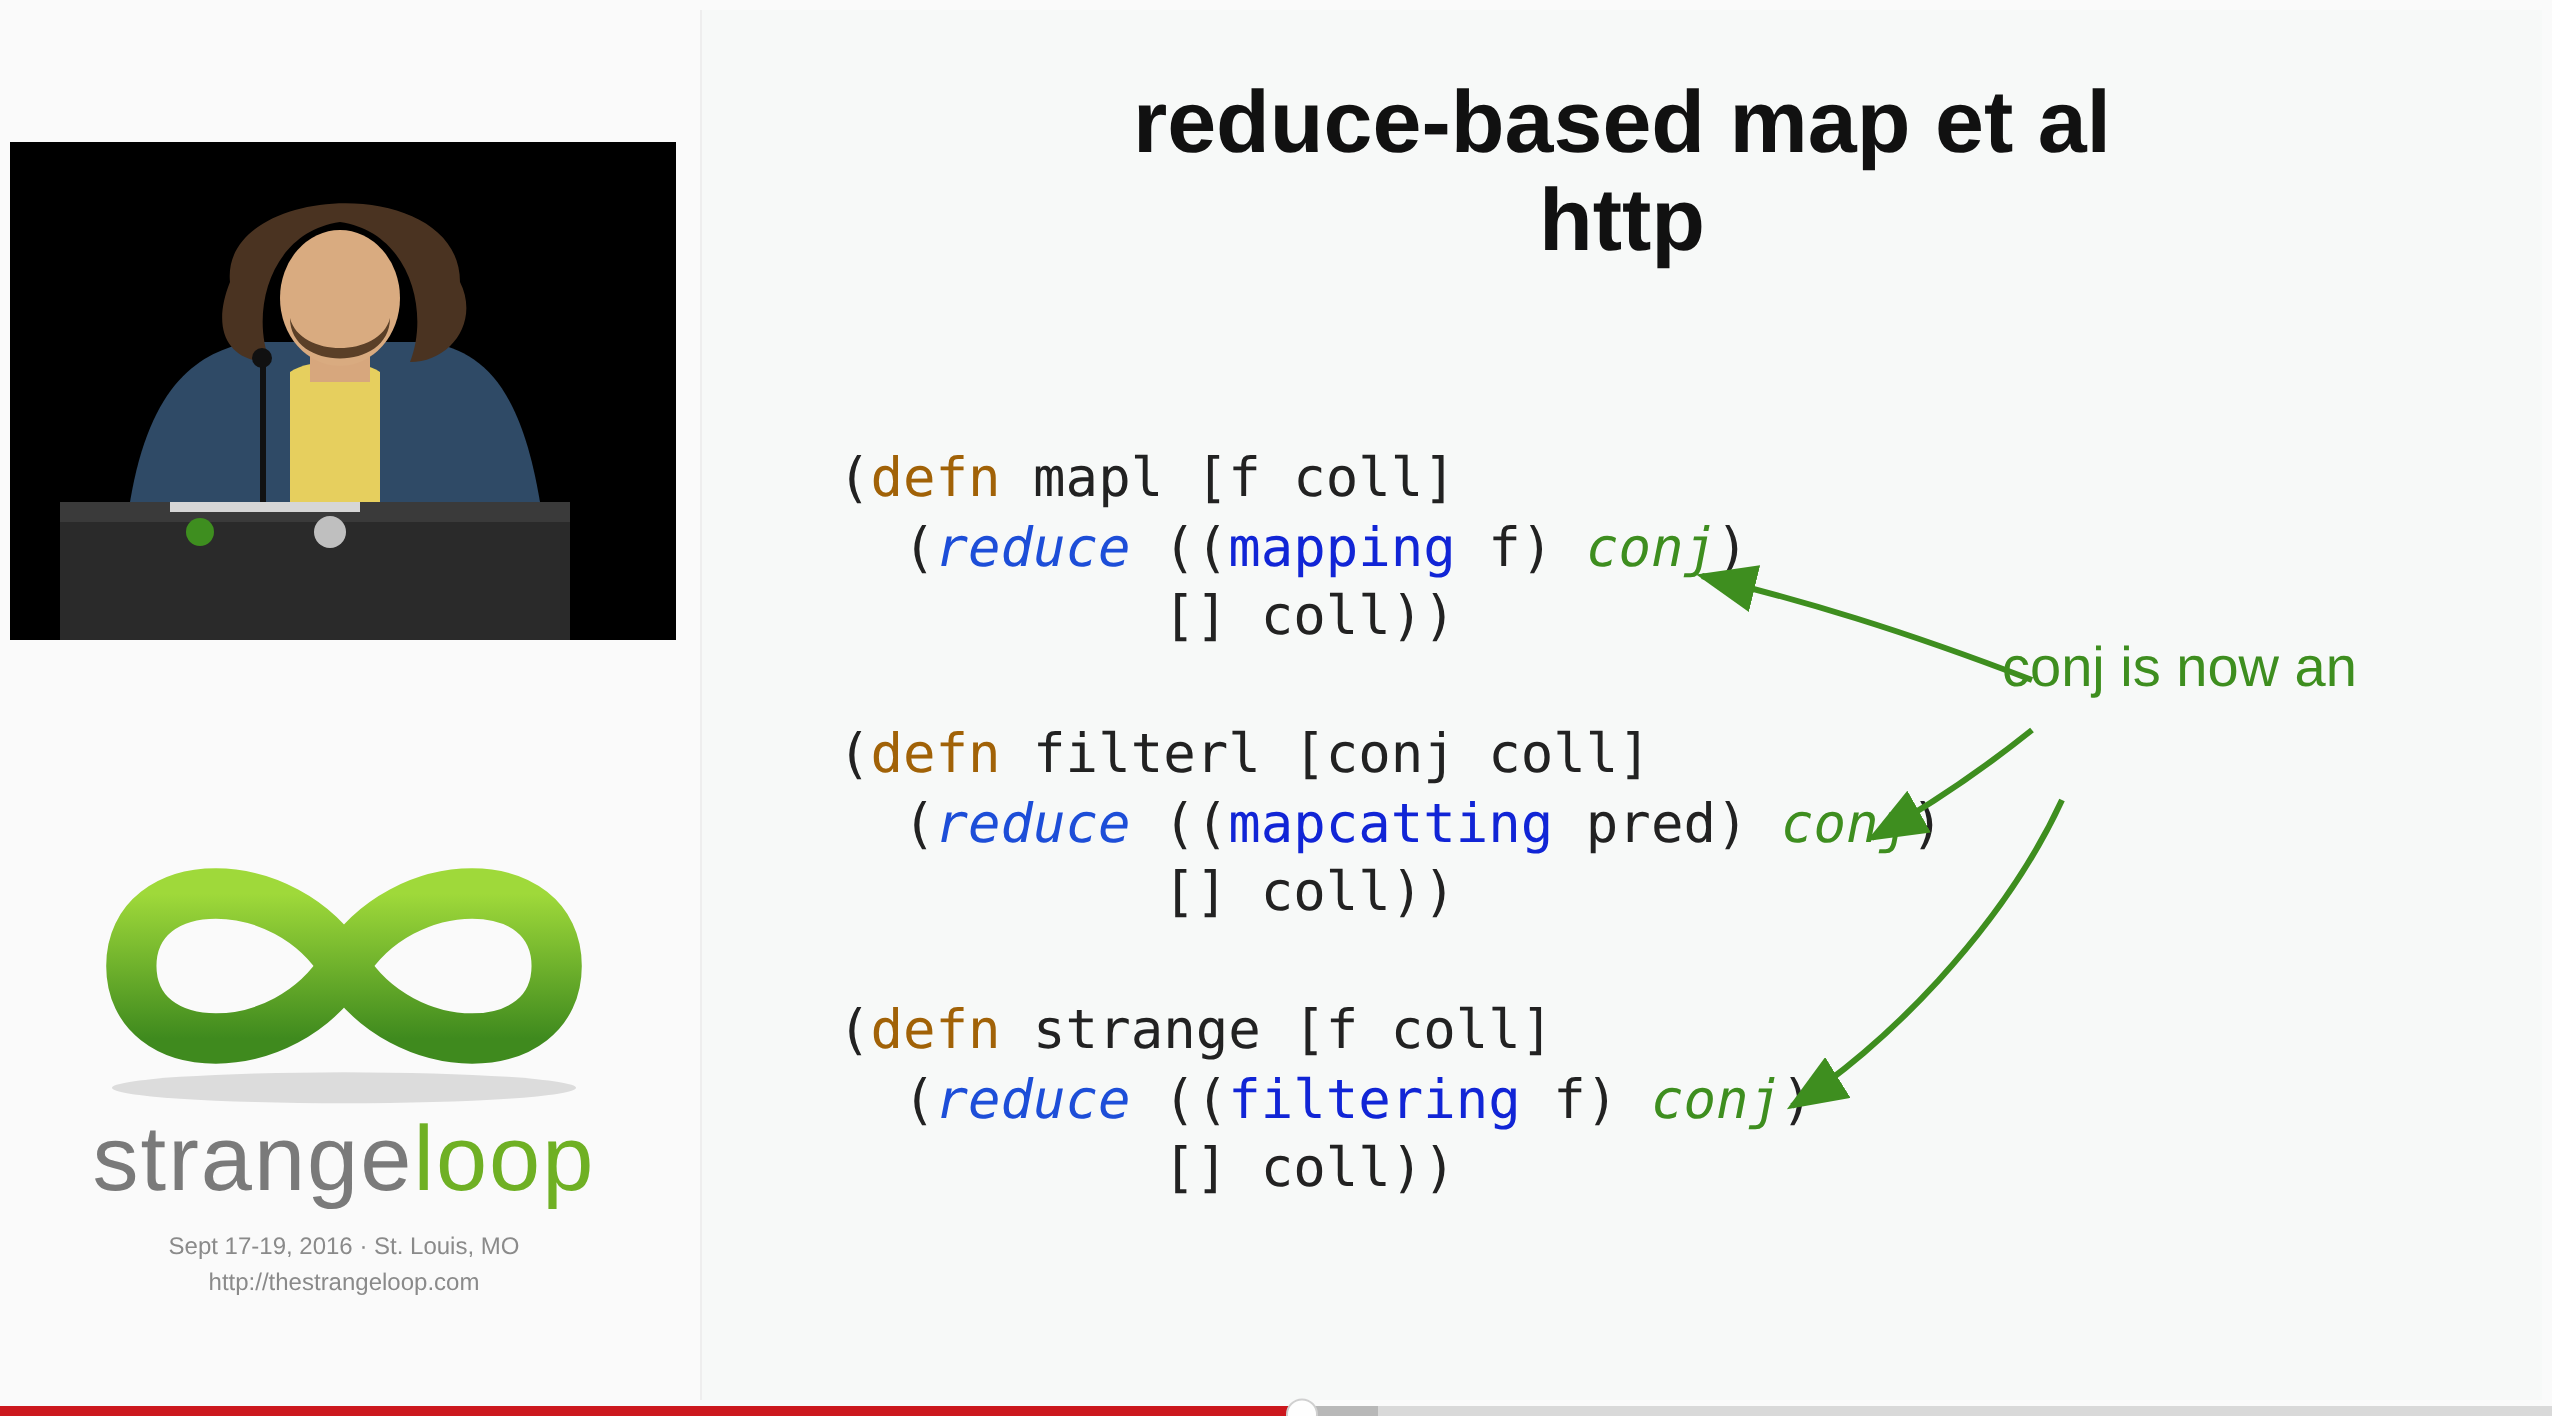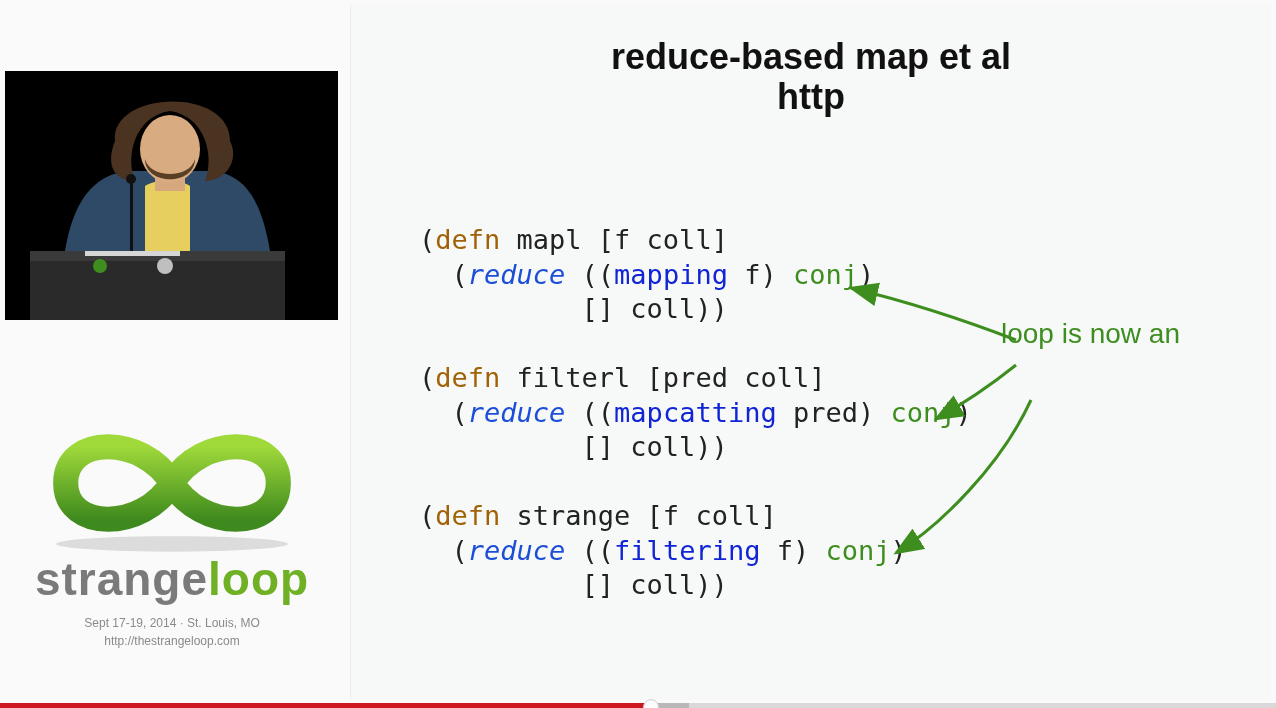--- a/index.html
+++ b/index.html
@@ -32,21 +32,21 @@
   .logo-wrap {
     position: absolute;
     left: 22px;
     top: 408px;
     width: 300px;
     text-align: center;
   }
   .logo-svg { width: 290px; height: 150px; display:block; margin:0 auto; }
   .logo-text {
     font-family: "Helvetica Neue", Arial, sans-serif;
-    font-weight: 700;
+    font-weight: 400;
     font-size: 46px;
     color: #7a7a7a;
     letter-spacing: 1px;
     margin-top: -6px;
     position: relative;
   }
   .logo-text .oo { color: #6fb024; }
   .logo-caption {
     font-size: 12px;
     color: #8a8a8a;
@@ -57,40 +57,40 @@
     position: absolute;
     left: 350px;
     top: 5px;
     width: 920px;
     height: 695px;
     background: #f7f9f8;
     border-left: 1px solid #eee;
   }
   .slide-title {
     text-align: center;
-    font-size: 36px;
+    font-size: 44px;
     font-weight: 600;
     color: #111;
     margin-top: 32px;
     line-height: 1.12;
   }
   .code-area {
     position: absolute;
     left: 68px;
     top: 218px;
     font-family: "Consolas", "Menlo", "DejaVu Sans Mono", monospace;
     font-size: 27px;
     line-height: 1.28;
     color: #222;
     white-space: pre;
   }
   .kw-defn   { color: #a16207; }  
   .kw-reduce { color: #1d4ed8; font-style: italic; } 
   .kw-xf     { color: #1125d6; } 
-  .kw-conj   { color: #3e8e1f; } 
+  .kw-conj   { color: #3e8e1f; font-style: italic; } 
   .kw-id     { color: #222; }
   .annotation {
     position: absolute;
     right: 30px;
     top: 310px;
     width: 240px;
     color: #3e8e1f;
     font-size: 28px;
     line-height: 1.35;
     text-align: left;
@@ -175,38 +175,38 @@
                C 120 25, 40 25, 40 75
                C 40 125, 120 125, 150 75
                C 180 25, 260 25, 260 75
                C 260 125, 180 125, 150 75 Z" fill="none" stroke="url(#g1)" stroke-width="26" stroke-linecap="round"></path>
       <ellipse cx="150" cy="138" rx="120" ry="8" fill="#dcdcdc"></ellipse>
     </svg>
     <div class="logo-text">
       <span>strange</span><span class="oo">loop</span>
     </div>
     <div class="logo-caption">
-      <div>Sept 17-19, 2014   ·   St. Louis, MO</div>
+      <div>Sept 17-19, 2016   ·   St. Louis, MO</div>
       <div>http://thestrangeloop.com</div>
     </div>
   </div>
 </div>
 
 <div class="slide">
 
   <div class="slide-title">
     <div>reduce-based map et al</div>
     <div>http</div>
   </div>
 
   <div class="code-area"><span><span class="kw-id">(</span><span class="kw-defn">defn</span><span class="kw-id"> mapl </span><span class="kw-id">[f coll]</span>
 <span class="kw-id">  (</span><span class="kw-reduce">reduce</span><span class="kw-id"> ((</span><span class="kw-xf">mapping</span><span class="kw-id"> f) </span><span class="kw-conj">conj</span><span class="kw-id">)</span>
 <span class="kw-id">          [] coll))</span></span>
 
-<span><span class="kw-id">(</span><span class="kw-defn">defn</span><span class="kw-id"> filterl </span><span class="kw-id">[pred coll]</span>
+<span><span class="kw-id">(</span><span class="kw-defn">defn</span><span class="kw-id"> filterl </span><span class="kw-id">[conj coll]</span>
 <span class="kw-id">  (</span><span class="kw-reduce">reduce</span><span class="kw-id"> ((</span><span class="kw-xf">mapcatting</span><span class="kw-id"> pred) </span><span class="kw-conj">conj</span><span class="kw-id">)</span>
 <span class="kw-id">          [] coll))</span></span>
 
 <span><span class="kw-id">(</span><span class="kw-defn">defn</span><span class="kw-id"> strange </span><span class="kw-id">[f coll]</span>
 <span class="kw-id">  (</span><span class="kw-reduce">reduce</span><span class="kw-id"> ((</span><span class="kw-xf">filtering</span><span class="kw-id"> f) </span><span class="kw-conj">conj</span><span class="kw-id">)</span>
 <span class="kw-id">          [] coll))</span></span></div>
 
   <svg class="arrows-svg" viewBox="0 0 920 695">
     <defs>
       <marker id="arrowhead" markerWidth="10" markerHeight="8" refX="9" refY="4" orient="auto">
@@ -215,21 +215,21 @@
     </defs>
 
     <path d="M665 335 C 600 310, 550 295, 500 283" stroke="#3e8e1f" stroke-width="3" fill="none" marker-end="url(#arrowhead)"></path>
 
     <path d="M665 360 C 640 380, 610 400, 585 414" stroke="#3e8e1f" stroke-width="3" fill="none" marker-end="url(#arrowhead)"></path>
 
     <path d="M680 395 C 650 460, 590 520, 545 548" stroke="#3e8e1f" stroke-width="3" fill="none" marker-end="url(#arrowhead)"></path>
   </svg>
 
   <div class="annotation">
-    <div>loop is now an</div>
+    <div>conj is now an</div>
   </div>
 </div>
 
 <div class="video-bar">
   <div class="video-bar-buffer" id="buffer-bar" style="width: 689.04px;"></div>
   <div class="video-bar-played" id="played-bar" style="width: 650.76px;"></div>
 </div>
 <div class="video-knob" id="knob" style="left: 650.76px;"></div>
 
 </body></html>

